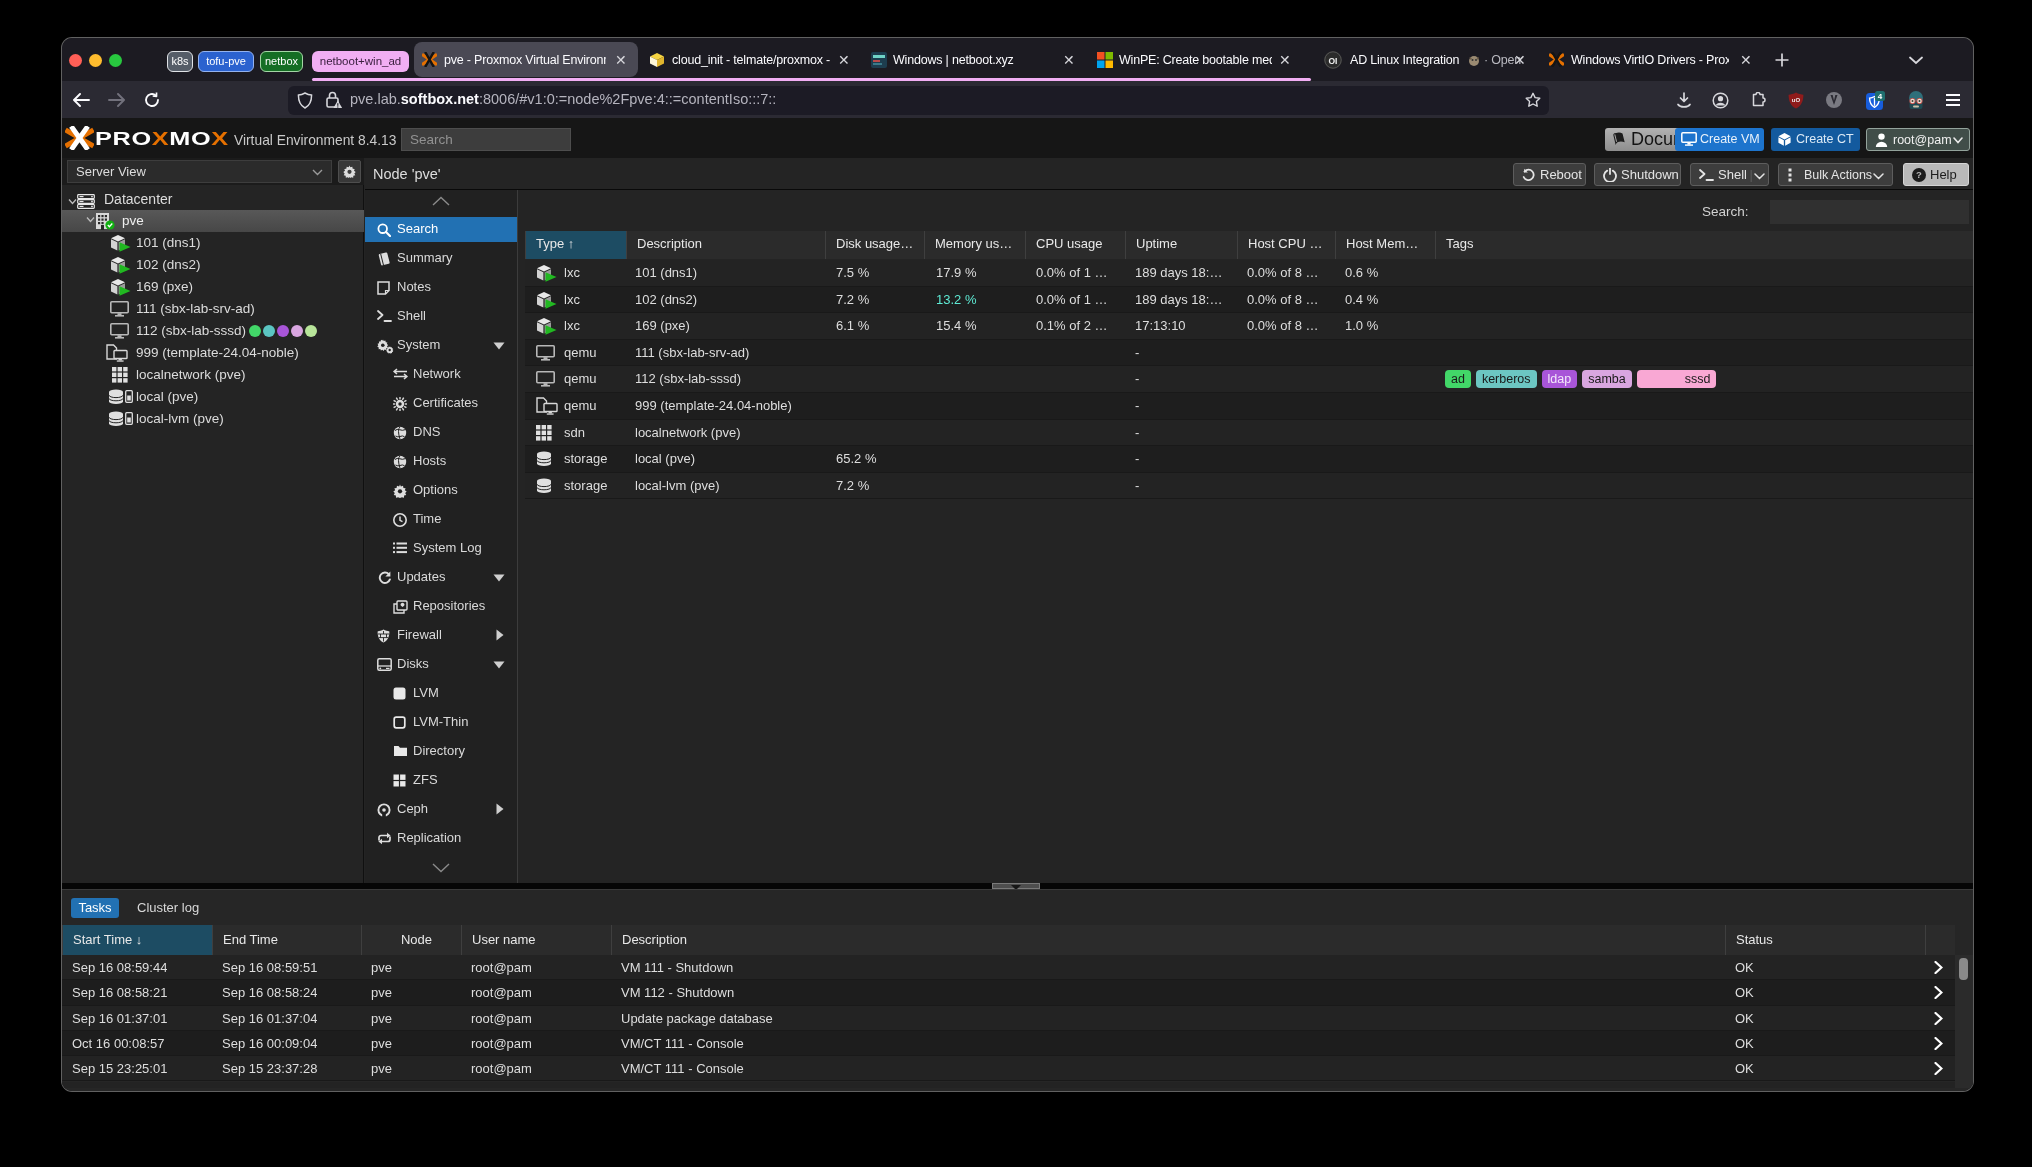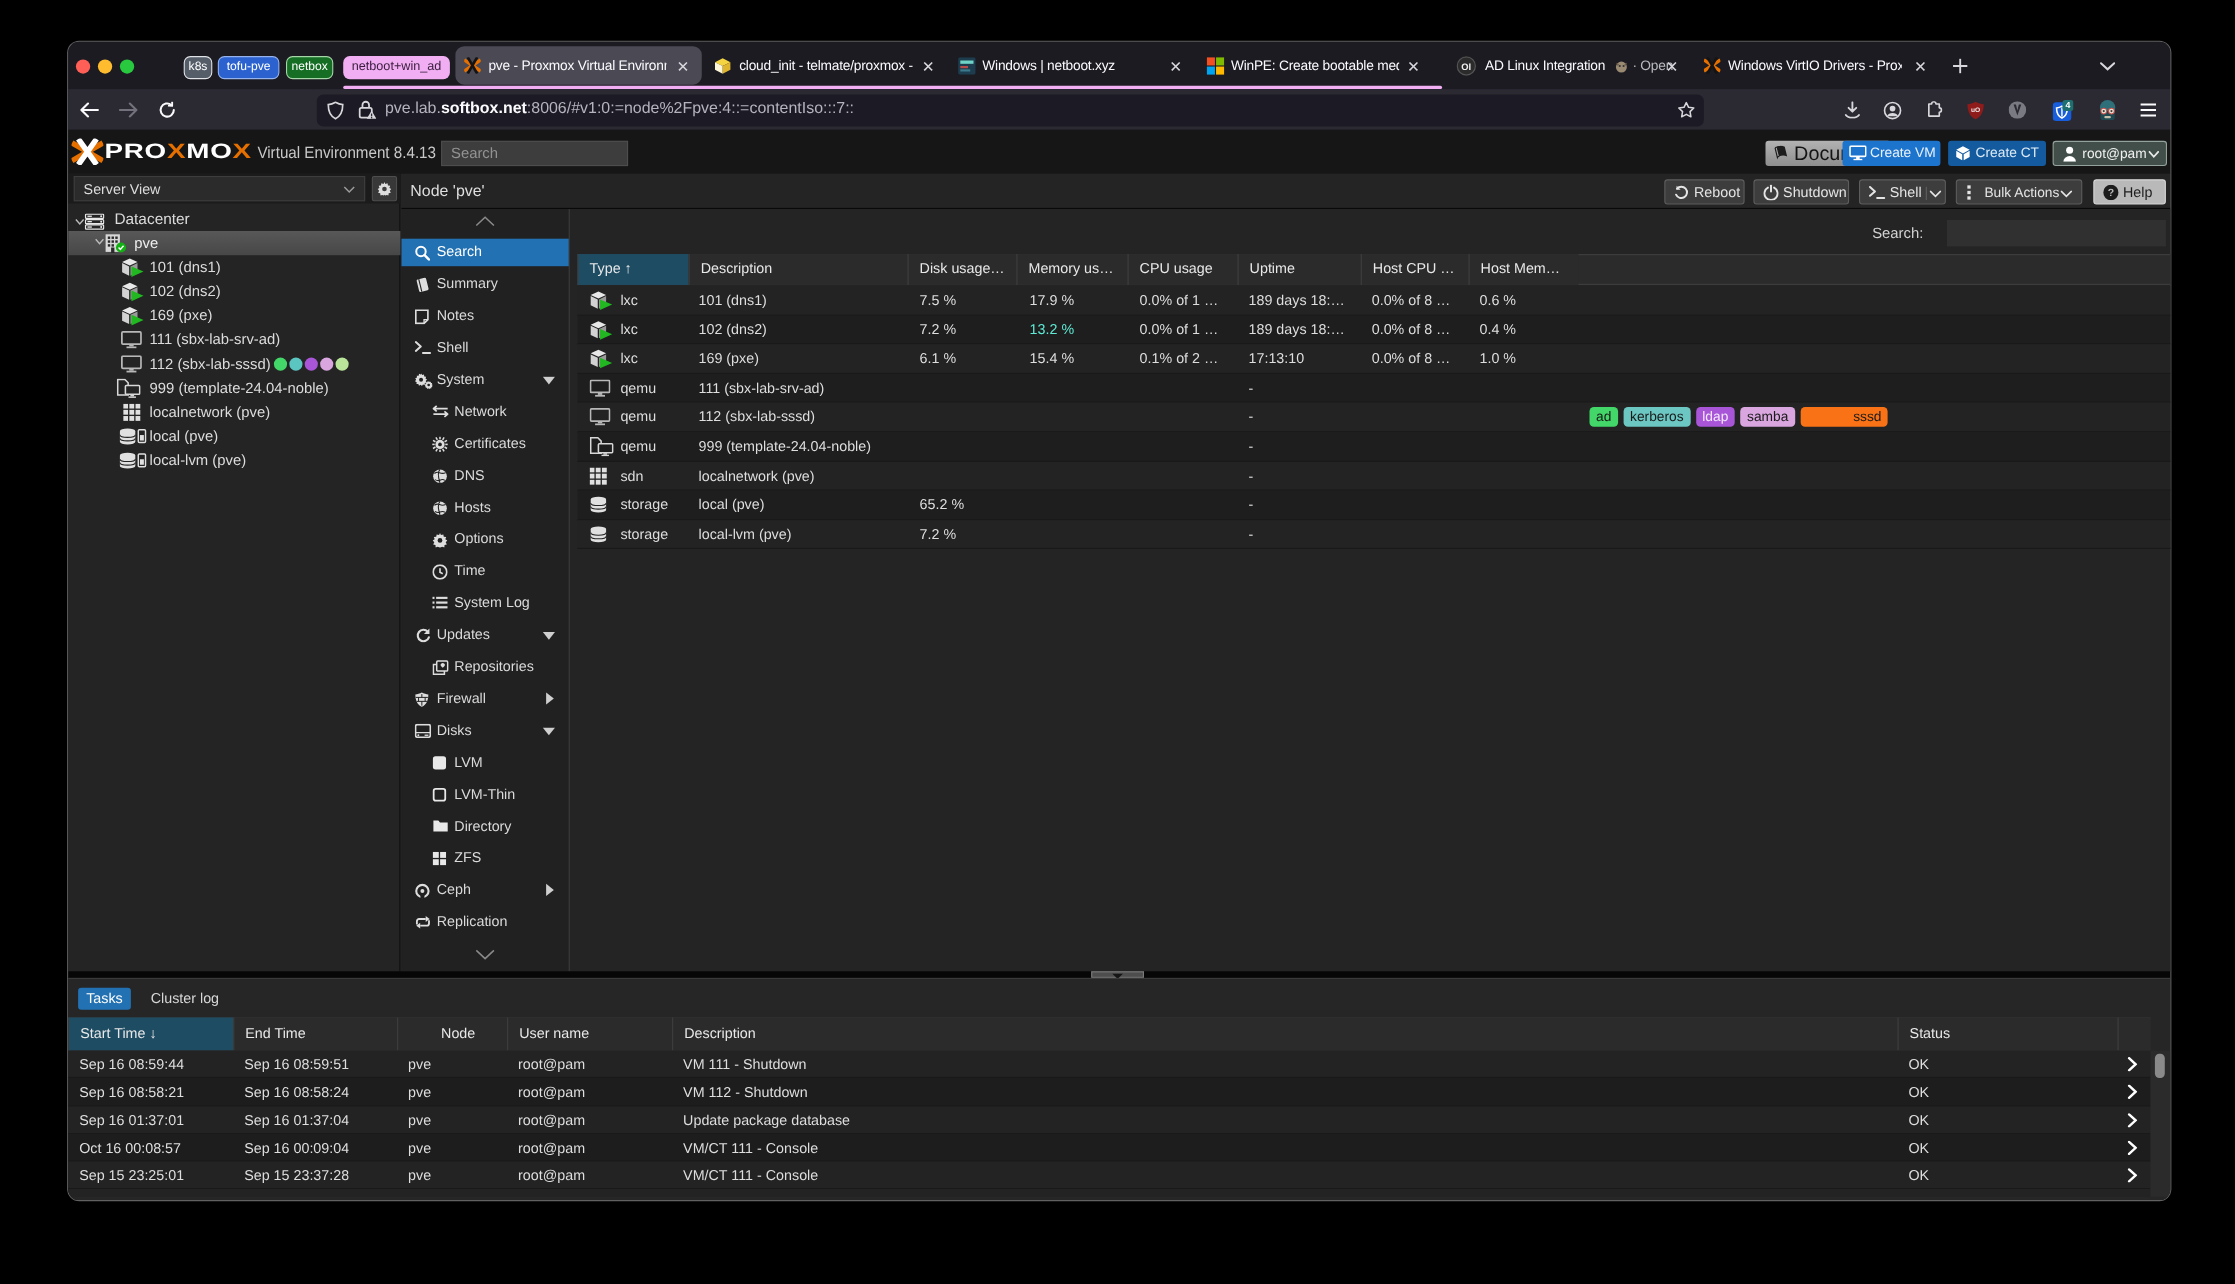--- a/index.html
+++ b/index.html
@@ -544,20 +544,21 @@
           <div style="position:absolute;left:1245px;top:10px;width:199px;height:24px;background:#303030;"></div>
           <div style="position:absolute;left:0;top:41px;width:1451px;height:28px;background:#2b2b2b;border-top:1px solid #3f3f3f;border-bottom:1px solid #3f3f3f;"></div>
           <div class="ghead" style="left:0px;top:41px;width:101px;background:#1d4c63;">Type ↑</div>
           <div class="ghead" style="left:101px;top:41px;width:199px;border-left:1px solid #3f3f3f;">Description</div>
           <div class="ghead" style="left:300px;top:41px;width:99px;border-left:1px solid #3f3f3f;">Disk usage…</div>
           <div class="ghead" style="left:399px;top:41px;width:101px;border-left:1px solid #3f3f3f;">Memory us…</div>
           <div class="ghead" style="left:500px;top:41px;width:100px;border-left:1px solid #3f3f3f;">CPU usage</div>
           <div class="ghead" style="left:600px;top:41px;width:112px;border-left:1px solid #3f3f3f;">Uptime</div>
           <div class="ghead" style="left:712px;top:41px;width:98px;border-left:1px solid #3f3f3f;">Host CPU …</div>
           <div class="ghead" style="left:810px;top:41px;width:100px;border-left:1px solid #3f3f3f;">Host Mem…</div>
+          <div class="ghead" style="left:910px;top:41px;width:541px;border-left:1px solid #3f3f3f;">Tags</div>
           <div style="position:absolute;left:0;top:70.0px;width:1451px;height:26.6px;background:#232323;border-bottom:1px solid #191919;">
             <svg style="position:absolute;left:11px;top:4px" width="21" height="18" viewBox="0 0 21 18">
               <path d="M8 1 L15 4.2 L8 7.4 L1 4.2 Z" fill="#e8e8e8"></path>
               <path d="M1 5.2 L7.4 8.2 V16.6 L1 13.6 Z" fill="#d2d2d2"></path>
               <path d="M15 5.2 L8.6 8.2 V16.6 L15 13.6 Z" fill="#9a9a9a"></path>
               <path d="M9.5 8.2 L20.5 12.9 L9.5 17.8 Z" fill="#21b821"></path>
             </svg>
             <div class="gcell" style="left:39px;width:60px;color:#dedede;">lxc</div>
             <div class="gcell" style="left:110px;width:188px;color:#dedede;">101 (dns1)</div>
             <div class="gcell" style="left:311px;width:88px;color:#dedede;">7.5 %</div>
@@ -621,21 +622,21 @@
               <rect x="5" y="14" width="9" height="1.6" fill="#b8b8b8"></rect>
             </svg>
             <div class="gcell" style="left:39px;width:60px;color:#dedede;">qemu</div>
             <div class="gcell" style="left:110px;width:188px;color:#dedede;">112 (sbx-lab-sssd)</div>
             <div class="gcell" style="left:311px;width:88px;color:#dedede;"></div>
             <div class="gcell" style="left:411px;width:88px;color:#dedede;"></div>
             <div class="gcell" style="left:511px;width:88px;color:#dedede;"></div>
             <div class="gcell" style="left:610px;width:100px;color:#dedede;">-</div>
             <div class="gcell" style="left:722px;width:86px;color:#dedede;"></div>
             <div class="gcell" style="left:820px;width:88px;color:#dedede;"></div>
-            <div style="position:absolute;left:920px;top:4px;"><span class="tag" style="background:#42d768;">ad</span><span class="tag" style="background:#6cc6c2;">kerberos</span><span class="tag" style="background:#a855d8;color:#f2e8fa;">ldap</span><span class="tag" style="background:#d9a6e0;">samba</span><span class="tag" style="background:#f97316;padding-left:48px;">sssd</span></div>
+            <div style="position:absolute;left:920px;top:4px;"><span class="tag" style="background:#42d768;">ad</span><span class="tag" style="background:#6cc6c2;">kerberos</span><span class="tag" style="background:#a855d8;color:#f2e8fa;">ldap</span><span class="tag" style="background:#d9a6e0;">samba</span><span class="tag" style="background:#f9a8d4;padding-left:48px;">sssd</span></div>
           </div>
           <div style="position:absolute;left:0;top:203.0px;width:1451px;height:26.6px;background:#1e1e1e;border-bottom:1px solid #191919;">
             <svg style="position:absolute;left:11px;top:4px" width="22" height="18" viewBox="0 0 22 18">
               <path d="M1 1 H7.5 L10.5 4 V15 H1 Z" fill="none" stroke="#d8d8d8" stroke-width="1.4"></path>
               <rect x="8" y="6.5" width="13" height="8" rx="0.8" fill="#1e1e1e" stroke="#d8d8d8" stroke-width="1.4"></rect>
               <rect x="12.5" y="15" width="3.4" height="1.4" fill="#d8d8d8"></rect>
               <rect x="10.8" y="16.4" width="6.8" height="1.3" fill="#d8d8d8"></rect>
             </svg>
             <div class="gcell" style="left:39px;width:60px;color:#dedede;">qemu</div>
             <div class="gcell" style="left:110px;width:188px;color:#dedede;">999 (template-24.04-noble)</div>

